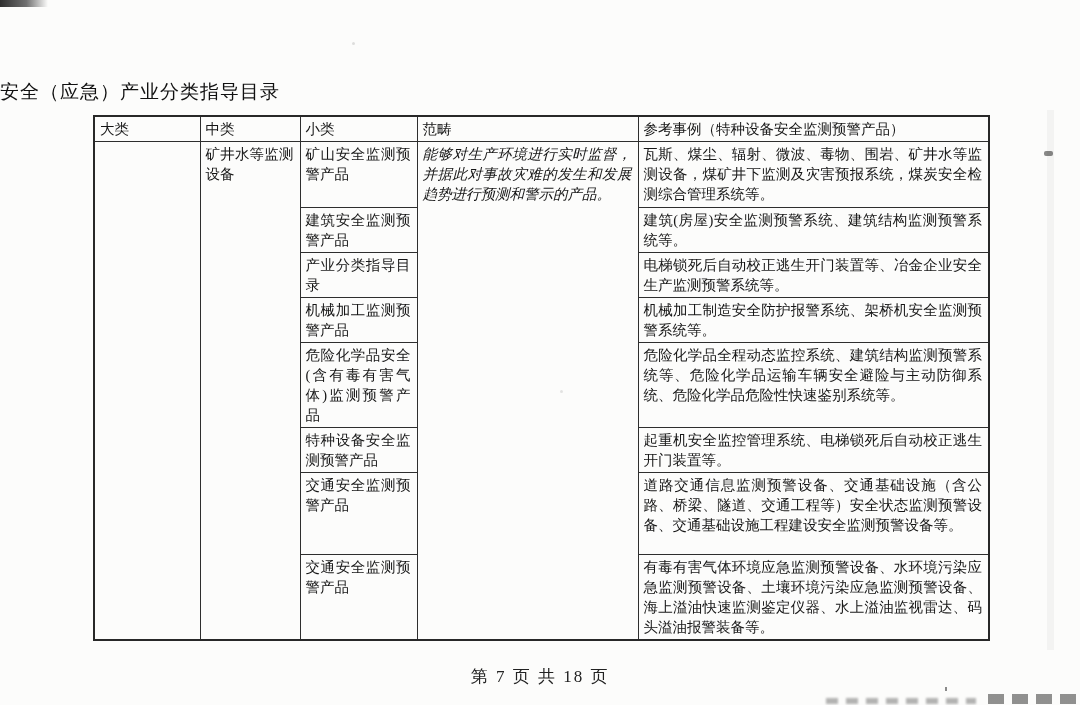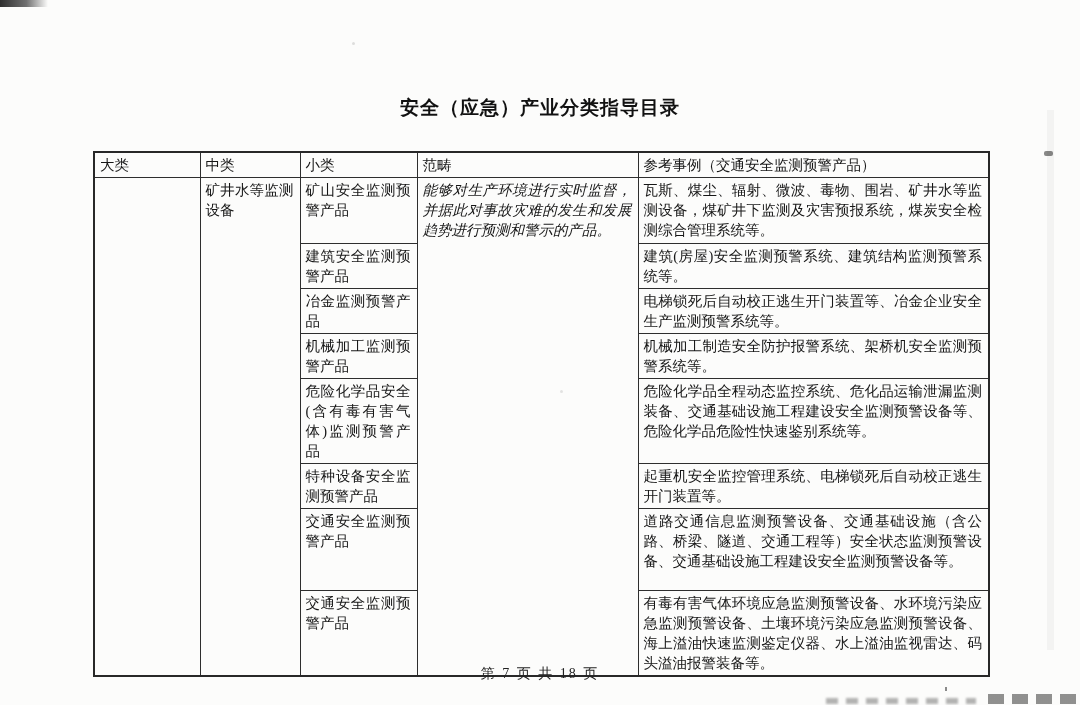--- a/index.html
+++ b/index.html
@@ -14,39 +14,37 @@
     color: #1b1b1b;
     overflow: hidden;
     margin: 0 auto;
   }
 
   .title {
     position: absolute;
     top: 79px;
     left: 0;
     width: 100%;
-    text-align: center;
+    text-align: left;
     font-size: 19px;
-    font-weight: 700;
+    font-weight: 400;
     letter-spacing: 1px;
     color: #111;
-    margin-top: 16px;
   }
 
   table.doc-table {
     position: absolute;
     left: 93px;
     top: 115px;
     width: 895px;
     border-collapse: collapse;
     table-layout: fixed;
     font-size: 14.5px;
     line-height: 20px;
     color: #161616;
-    margin-top: 36px;
   }
   .doc-table th, .doc-table td {
     border: 1.5px solid #2e2e2e;
     vertical-align: top;
     padding: 2px 6px 2px 5px;
     font-weight: 400;
     overflow: hidden;
   }
   .doc-table { border: 2px solid #282828; }
   .doc-table th { text-align: left; }
@@ -64,21 +62,21 @@
   .c-sub { padding: 3px 9px 2px 7px; text-align: justify; }
   .c-scope { text-align: justify; font-style: italic; }
   .c-ex { text-align: justify; }
 
   .footer {
     position: absolute;
     top: 665px;
     left: 0;
     width: 100%;
     text-align: center;
-    font-size: 14px;
+    font-size: 17px;
     letter-spacing: 2px;
     color: #222;
   }
 
   
   .artifact { position: absolute; pointer-events: none; }
   .smudge-top-left {
     left: 0; top: 0; width: 48px; height: 7px;
     background: linear-gradient(90deg, #2e2e2e 0%, #707070 55%, rgba(150,150,150,0) 100%);
   }
@@ -127,44 +125,44 @@
       <col style="width:117px">
       <col style="width:221px">
       <col style="width:351px">
     </colgroup>
     <tbody>
       <tr class="r0">
         <th>大类</th>
         <th>中类</th>
         <th>小类</th>
         <th>范畴</th>
-        <th>参考事例（交通安全监测预警产品）</th>
+        <th>参考事例（特种设备安全监测预警产品）</th>
       </tr>
       <tr class="r1">
         <td rowspan="8"></td>
         <td rowspan="8" class="c-mid">矿井水等监测设备</td>
         <td class="c-sub">矿山安全监测预警产品</td>
         <td rowspan="8" class="c-scope">能够对生产环境进行实时监督，并据此对事故灾难的发生和发展趋势进行预测和警示的产品。</td>
         <td class="c-ex">瓦斯、煤尘、辐射、微波、毒物、围岩、矿井水等监测设备，煤矿井下监测及灾害预报系统，煤炭安全检测综合管理系统等。</td>
       </tr>
       <tr class="r2">
         <td class="c-sub">建筑安全监测预警产品</td>
         <td class="c-ex">建筑(房屋)安全监测预警系统、建筑结构监测预警系统等。</td>
       </tr>
       <tr class="r3">
-        <td class="c-sub">冶金监测预警产品</td>
+        <td class="c-sub">产业分类指导目录</td>
         <td class="c-ex">电梯锁死后自动校正逃生开门装置等、冶金企业安全生产监测预警系统等。</td>
       </tr>
       <tr class="r4">
         <td class="c-sub">机械加工监测预警产品</td>
         <td class="c-ex">机械加工制造安全防护报警系统、架桥机安全监测预警系统等。</td>
       </tr>
       <tr class="r5">
         <td class="c-sub">危险化学品安全(含有毒有害气体)监测预警产品</td>
-        <td class="c-ex">危险化学品全程动态监控系统、危化品运输泄漏监测装备、交通基础设施工程建设安全监测预警设备等、危险化学品危险性快速鉴别系统等。</td>
+        <td class="c-ex">危险化学品全程动态监控系统、建筑结构监测预警系统等、危险化学品运输车辆安全避险与主动防御系统、危险化学品危险性快速鉴别系统等。</td>
       </tr>
       <tr class="r6">
         <td class="c-sub">特种设备安全监测预警产品</td>
         <td class="c-ex">起重机安全监控管理系统、电梯锁死后自动校正逃生开门装置等。</td>
       </tr>
       <tr class="r7">
         <td class="c-sub">交通安全监测预警产品</td>
         <td class="c-ex">道路交通信息监测预警设备、交通基础设施（含公路、桥梁、隧道、交通工程等）安全状态监测预警设备、交通基础设施工程建设安全监测预警设备等。</td>
       </tr>
       <tr class="r8">

